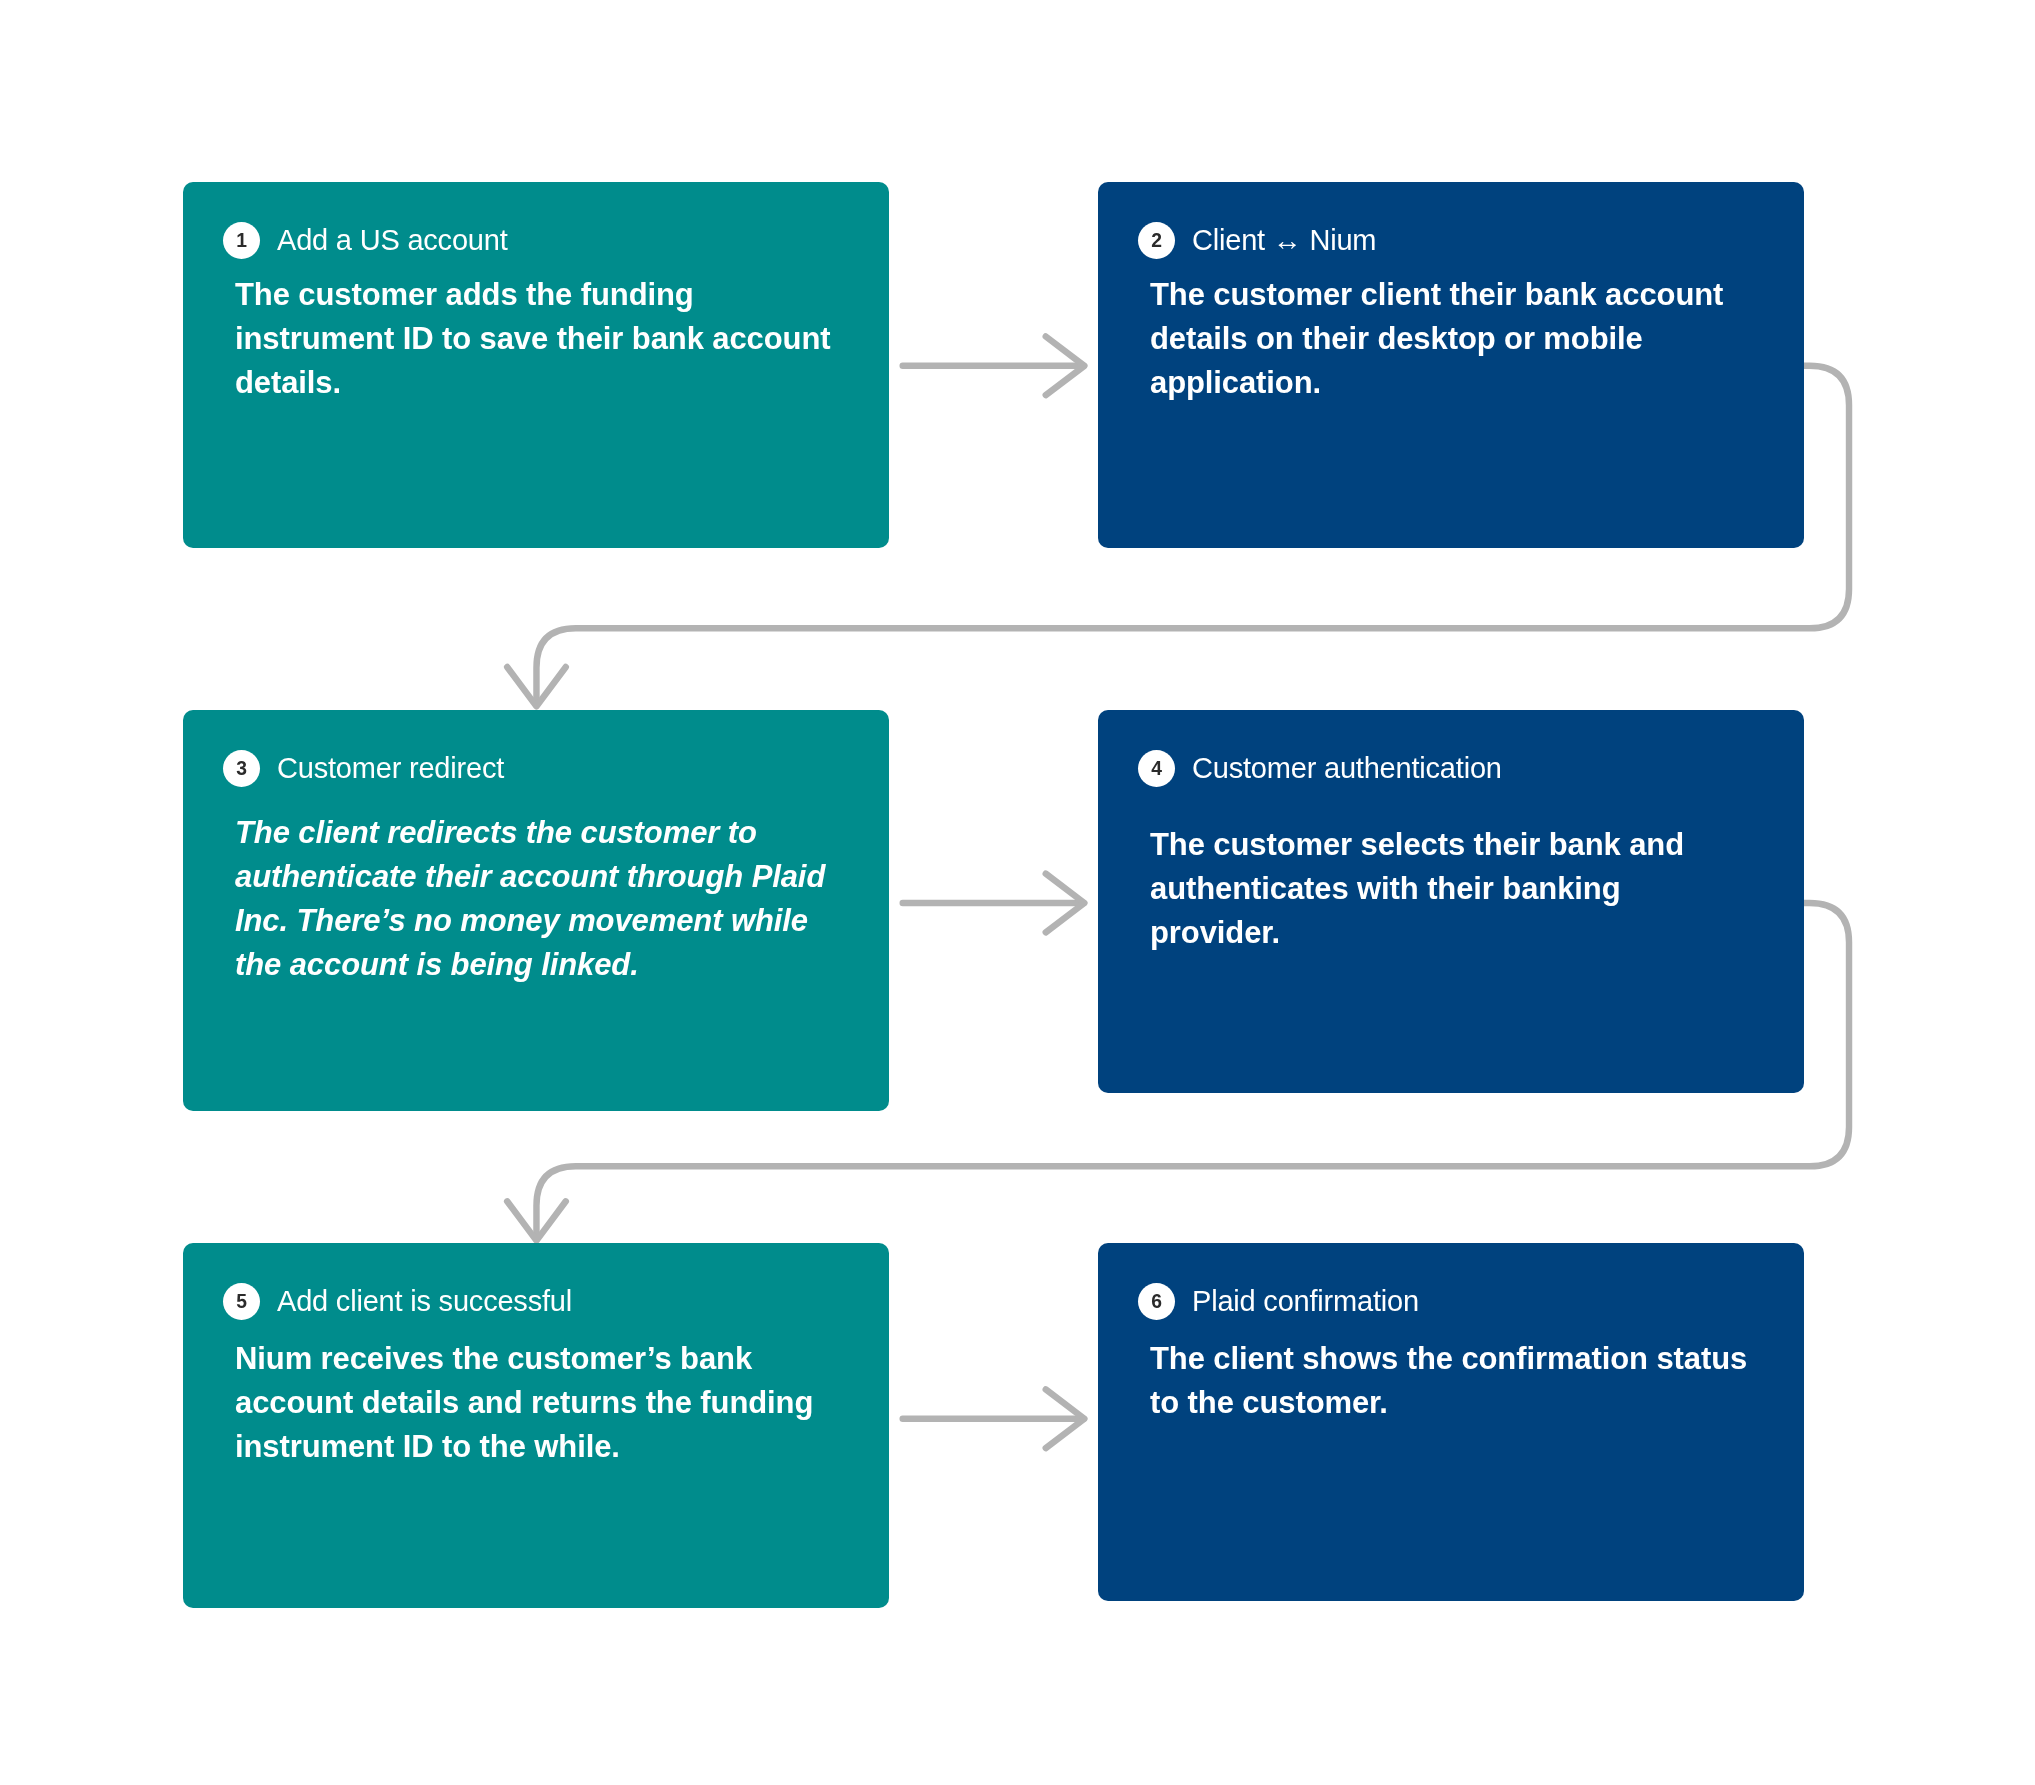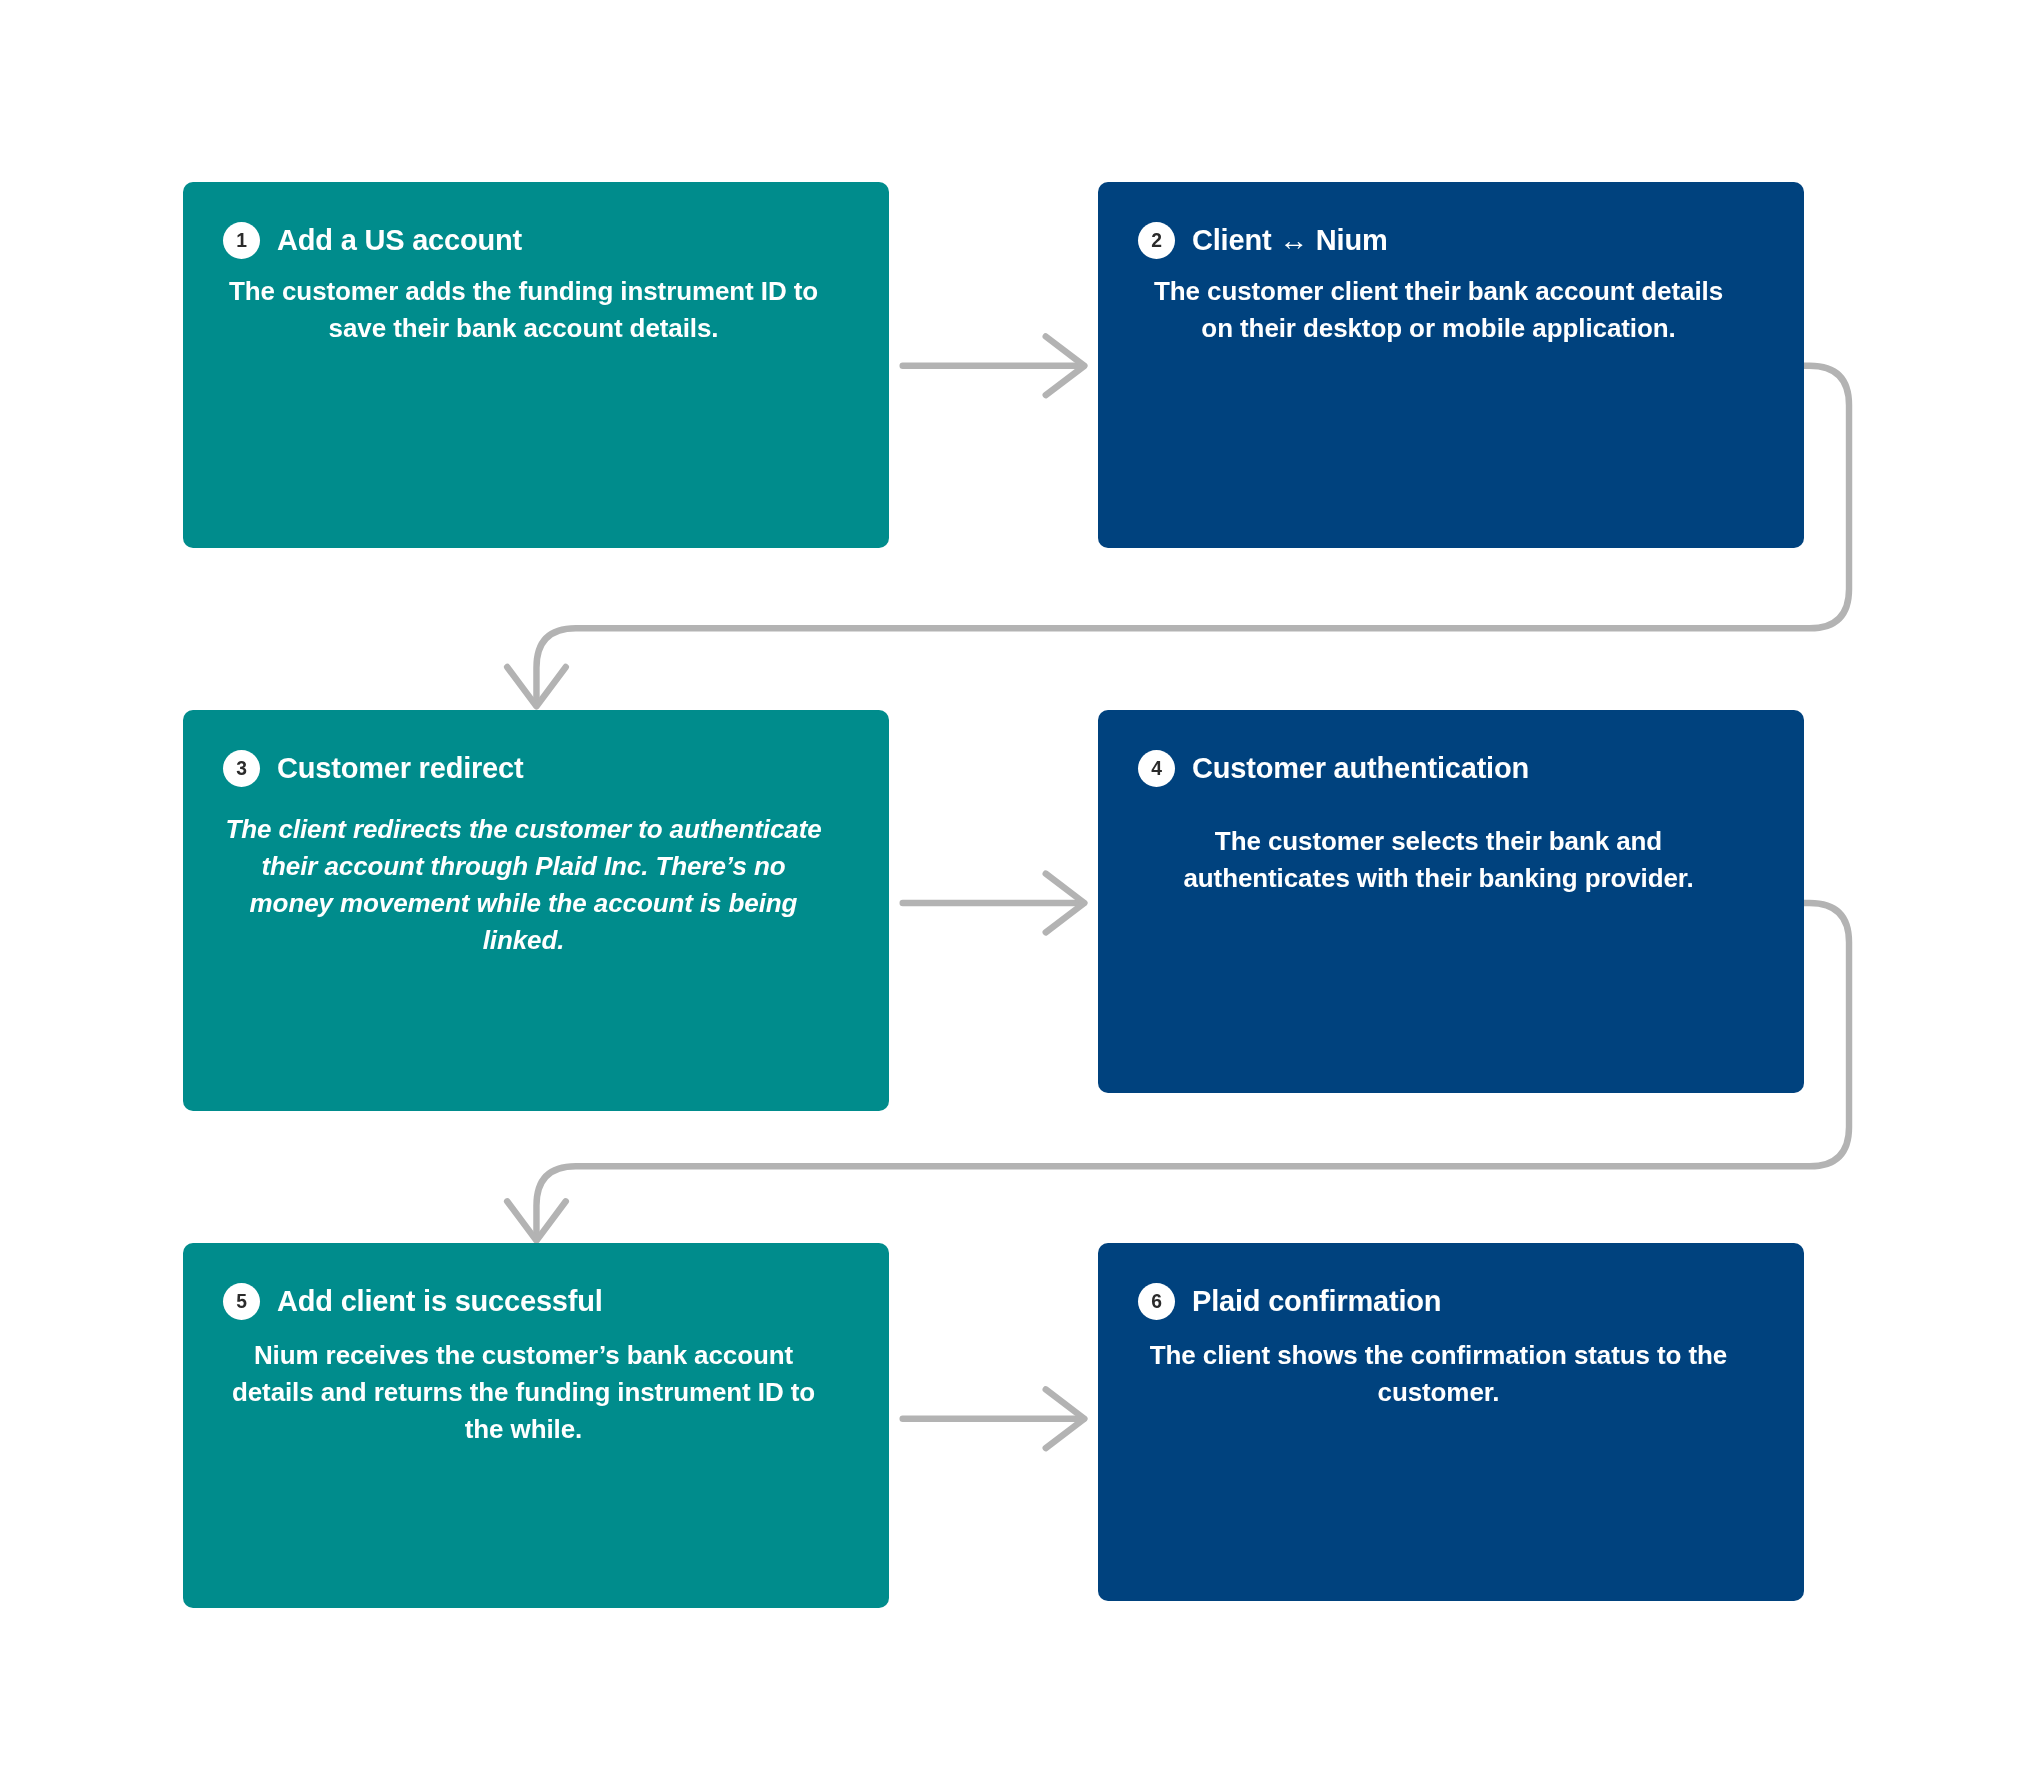--- a/index.html
+++ b/index.html
@@ -58,34 +58,33 @@
     color: #2b2b2b;
     font-size: 19.3px;
     font-weight: bold;
     line-height: 37px;
     text-align: center;
     letter-spacing: 0;
   }
 
   .card-title {
     font-size: 29px;
-    font-weight: bold;
+    font-weight: normal;
     line-height: 1.15;
     letter-spacing: -0.2px;
     white-space: nowrap;
   }
 
   .card-body {
-    font-size: 26px;
+    font-size: 31px;
     font-weight: bold;
     line-height: 1.42;
     letter-spacing: -0.1px;
-    margin: 0;
+    margin: 12px;
     max-width: 601px;
-    text-align: center;
   }
 
   
   .card.step-1 .card-body,
   .card.step-2 .card-body { margin-top: 14.3px; }
   .card.step-3 .card-body { margin-top: 24px; font-style: italic; }
   .card.step-4 .card-body { margin-top: 36px; }
   .card.step-5 .card-body,
   .card.step-6 .card-body { margin-top: 17px; }
   .card.step-4 .card-head,

